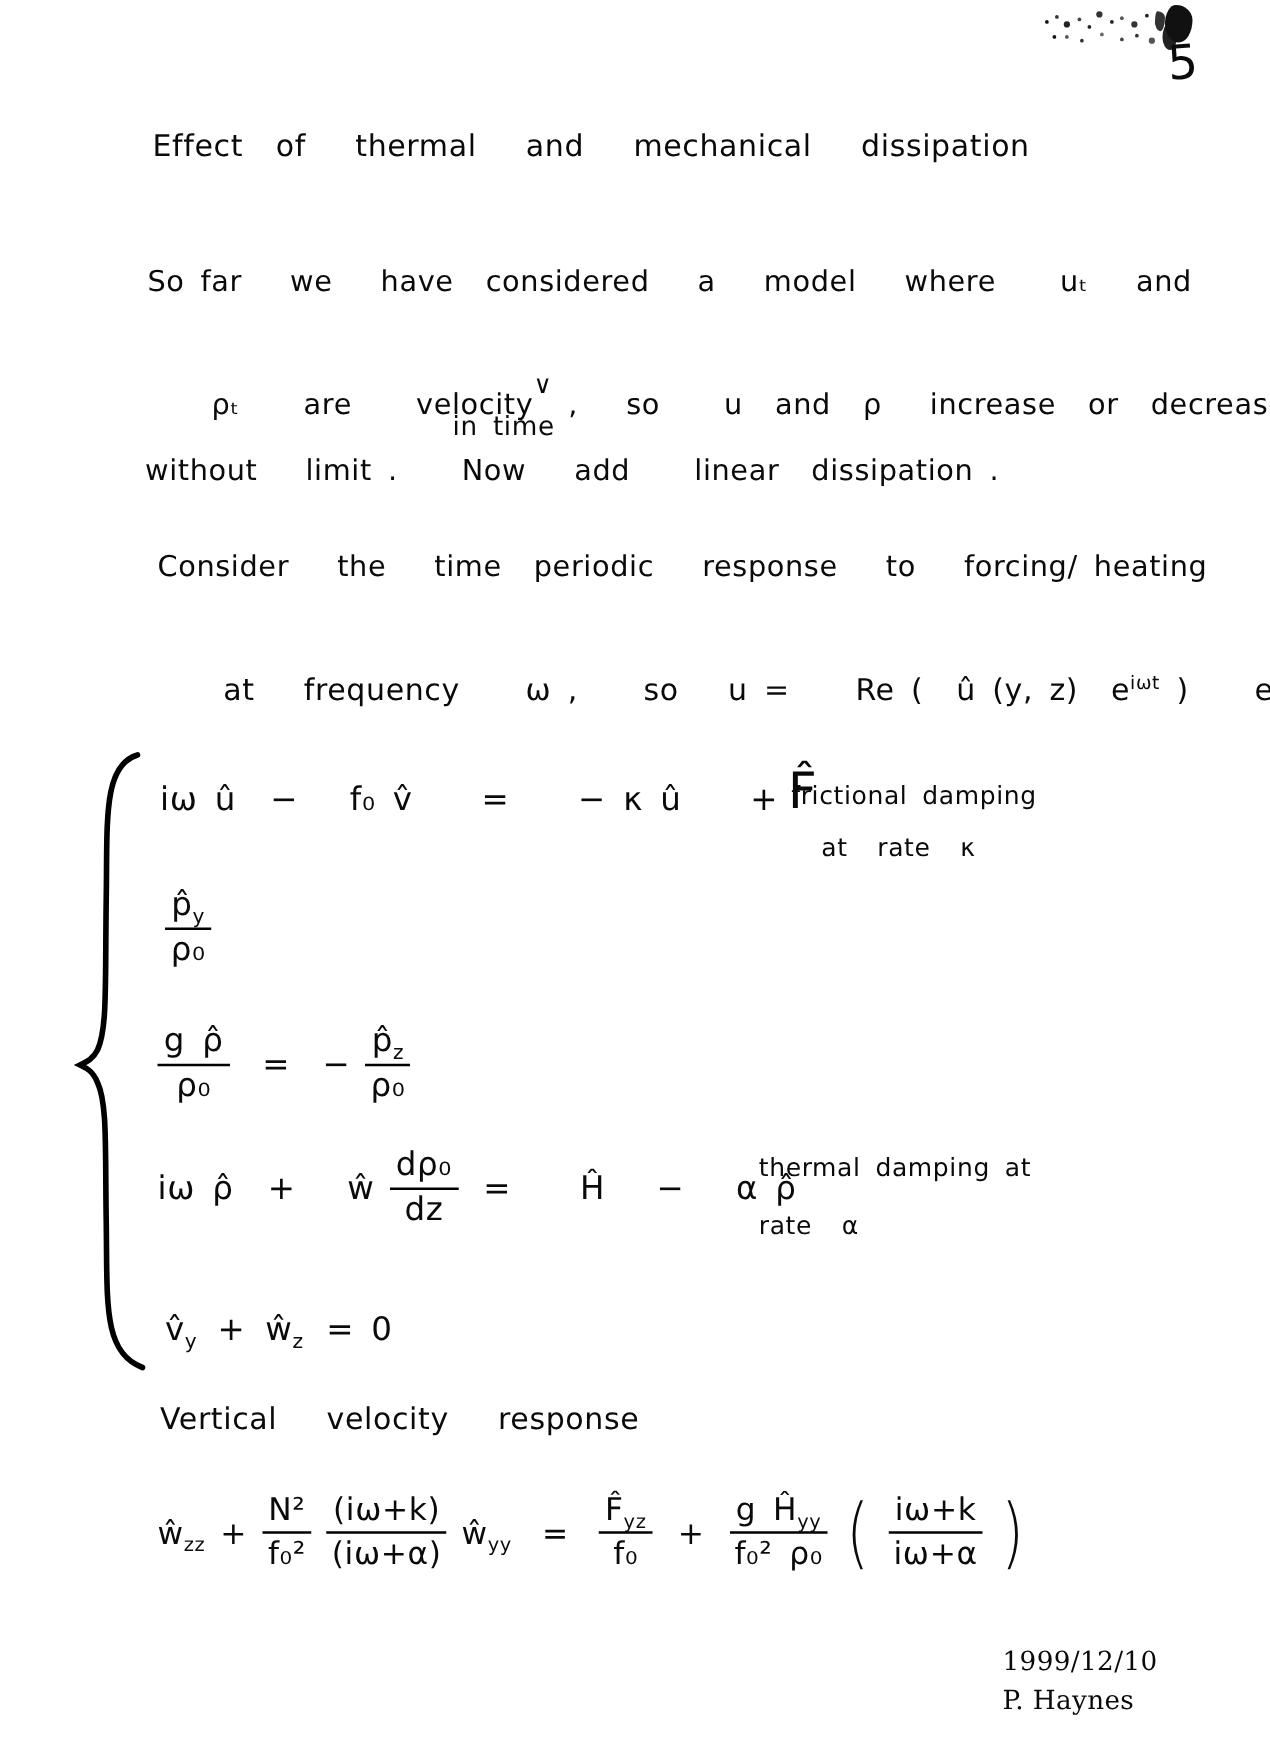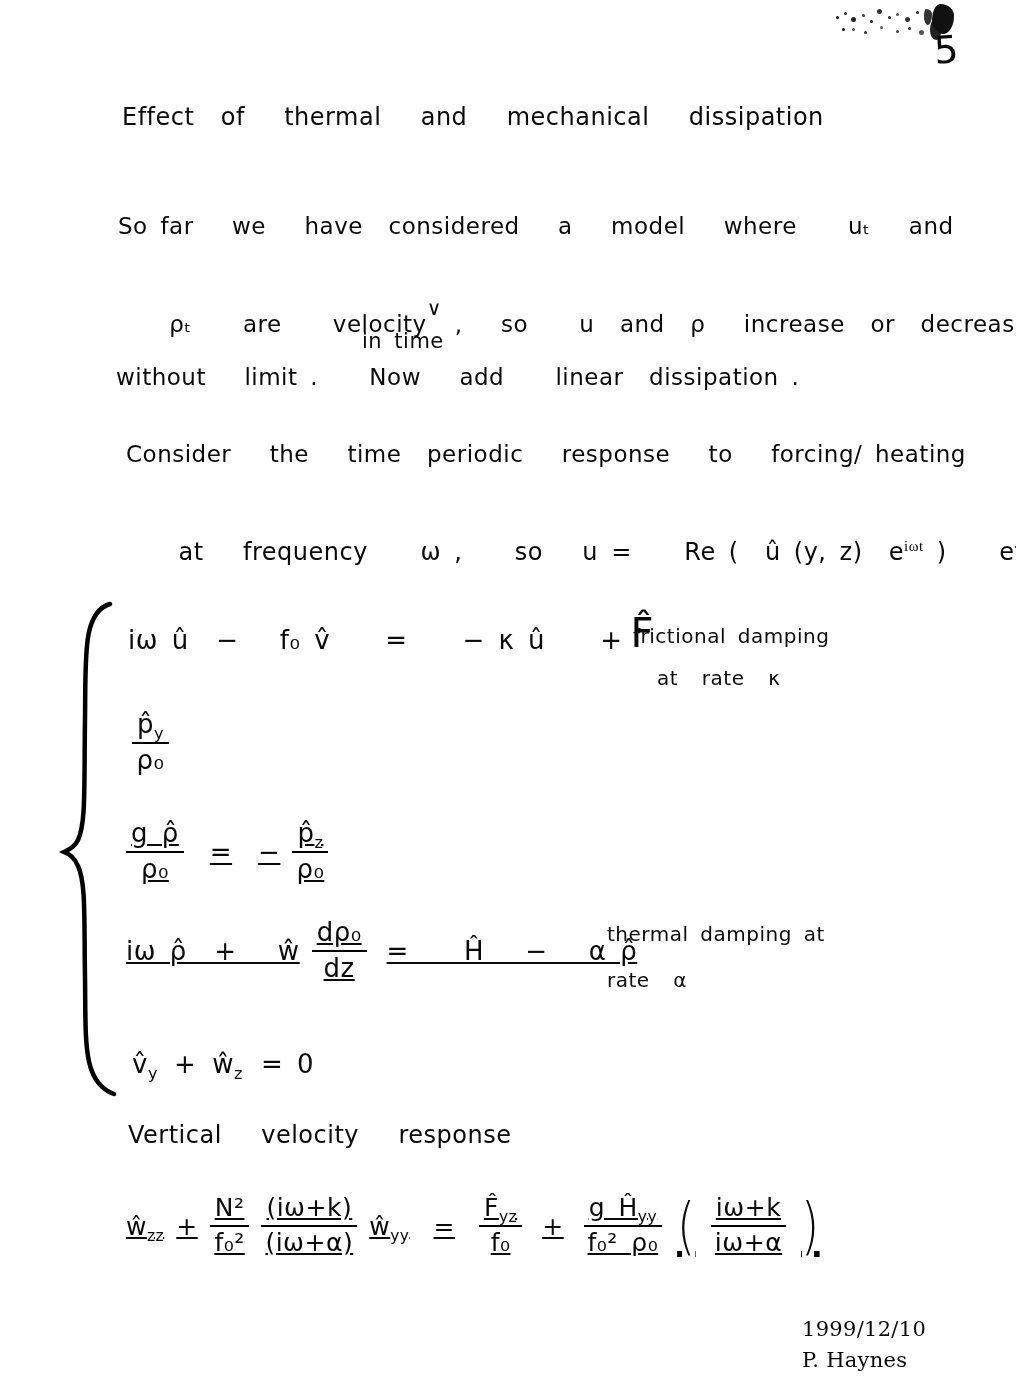--- a/index.html
+++ b/index.html
@@ -11,26 +11,26 @@
     font-family:"DejaVu Sans", sans-serif;
     color:#0a0a0a;
   }
   .abs{position:absolute;}
   .hw{white-space:pre;letter-spacing:.5px;word-spacing:5px;}
   .fs21{font-size:21px;} .fs22{font-size:20px;} .fs23{font-size:23px;}
   .fs24{font-size:24px;} .fs25{font-size:25px;} .fs26{font-size:26px;}
   .pageno{font-size:38px;transform:rotate(-4deg);}
   .caret-ins{display:inline-block;transform:translateY(-17px);font-size:20px;}
   .eqrow{display:flex;align-items:center;}
-  .gap8{gap:8px;} .gap12{gap:12px;text-decoration:underline;}
+  .gap8{gap:8px;} .gap12{gap:12px;}
   .frac{display:inline-flex;flex-direction:column;align-items:center;text-align:center;line-height:1.15;}
   .frac .num{border-bottom:2.5px solid #000;padding:0 5px 2px;}
   .frac .den{padding-top:2px;}
   sub{font-size:.62em;line-height:0;}
-  sup{font-size:.62em;line-height:0;font-family:Liberation Serif, serif;}
+  sup{font-size:.62em;line-height:0;}
   .bigF{font-size:40px;transform:translateY(-7px);display:inline-block;}
   .bigparen{font-size:62px;font-weight:300;line-height:.9;transform:scaleX(.75);display:inline-block;}
   .footer{font-family:"DejaVu Serif", serif;font-size:21px;line-height:31px;letter-spacing:.3px;}
   .brace-svg path{stroke:#000;stroke-width:4.5;fill:none;stroke-linecap:round;}
   .speck{position:absolute;width:3px;height:3px;border-radius:50%;background:#111;}
   .s1{left:0;top:14px;box-shadow:8px -4px 0 #333,16px 2px 0 1px #222,26px -2px 0 #444,34px 4px 0 #222,42px -6px 0 1px #333,52px 0 0 #222,60px -3px 0 #555,70px 2px 0 1px #333,80px -5px 0 #222,88px 1px 0 #444;}
   .s2{left:6px;top:26px;box-shadow:10px 0 0 #555,22px 3px 0 #333,38px -2px 0 #666,54px 2px 0 #444,66px -1px 0 #333,78px 3px 0 1px #555;}
   .blob{position:absolute;left:96px;top:2px;width:22px;height:30px;background:#111;
         border-radius:40% 60% 50% 50%/50% 40% 60% 50%;
         box-shadow:-7px 11px 0 -5px #222,-15px -2px 0 -7px #333;}

